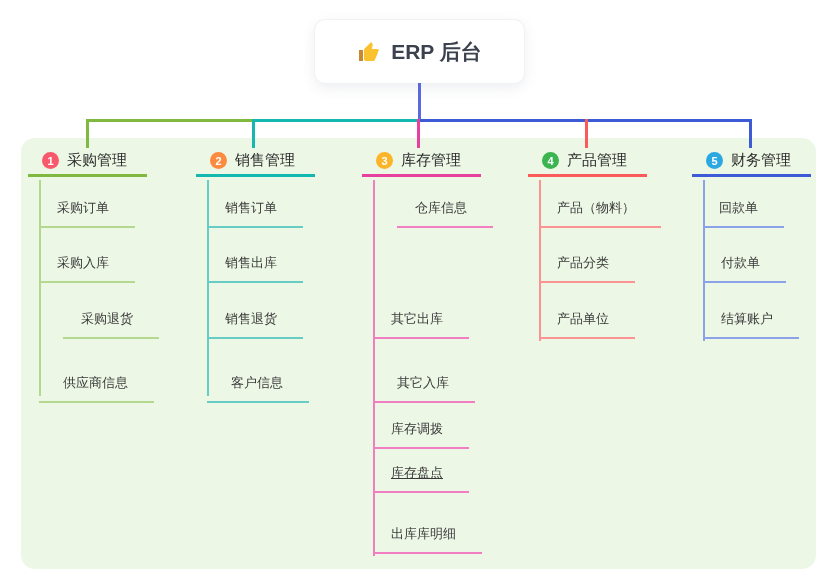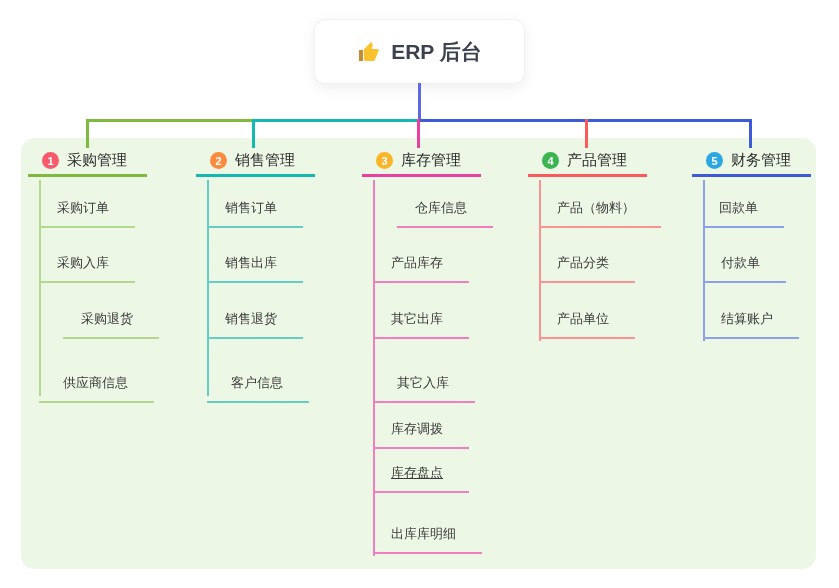--- a/index.html
+++ b/index.html
@@ -111,21 +111,20 @@
   <div class="child cl1 rw1" style="border-bottom-color: rgb(103, 204, 196);">销售出库</div>
   <div class="child cl1 rw2" style="border-bottom-color: rgb(103, 204, 196);">销售退货</div>
   <div class="child cl1 rw3" style="border-bottom-color: rgb(103, 204, 196);">客户信息</div>
 
   <div class="branch-header bx2" style="border-bottom-color: rgb(232, 64, 159);">
     <span class="badge" style="background-color: rgb(252, 180, 40);">3</span>
     <span class="branch-title">库存管理</span>
   </div>
   <div class="vline vl2 h7r" style="background-color: rgb(240, 126, 192);"></div>
   <div class="child cl2 rw0" style="border-bottom-color: rgb(240, 126, 192); margin-left: 24px;">仓库信息</div>
-  <div class="child cl2 rw1" style="border-bottom-color: rgb(240, 126, 192);">产品库存</div>
   <div class="child cl2 rw2" style="border-bottom-color: rgb(240, 126, 192);">其它出库</div>
   <div class="child cl2 rw3" style="border-bottom-color: rgb(240, 126, 192);">其它入库</div>
   <div class="child cl2 rw4" style="border-bottom-color: rgb(240, 126, 192);">库存调拨</div>
   <div class="child cl2 rw5" style="border-bottom-color: rgb(240, 126, 192);">库存盘点</div>
   <div class="child cl2 rw6" style="border-bottom-color: rgb(240, 126, 192);">出库库明细</div>
 
   <div class="branch-header bx3" style="border-bottom-color: rgb(250, 90, 90);">
     <span class="badge" style="background-color: rgb(60, 181, 81);">4</span>
     <span class="branch-title">产品管理</span>
   </div>

